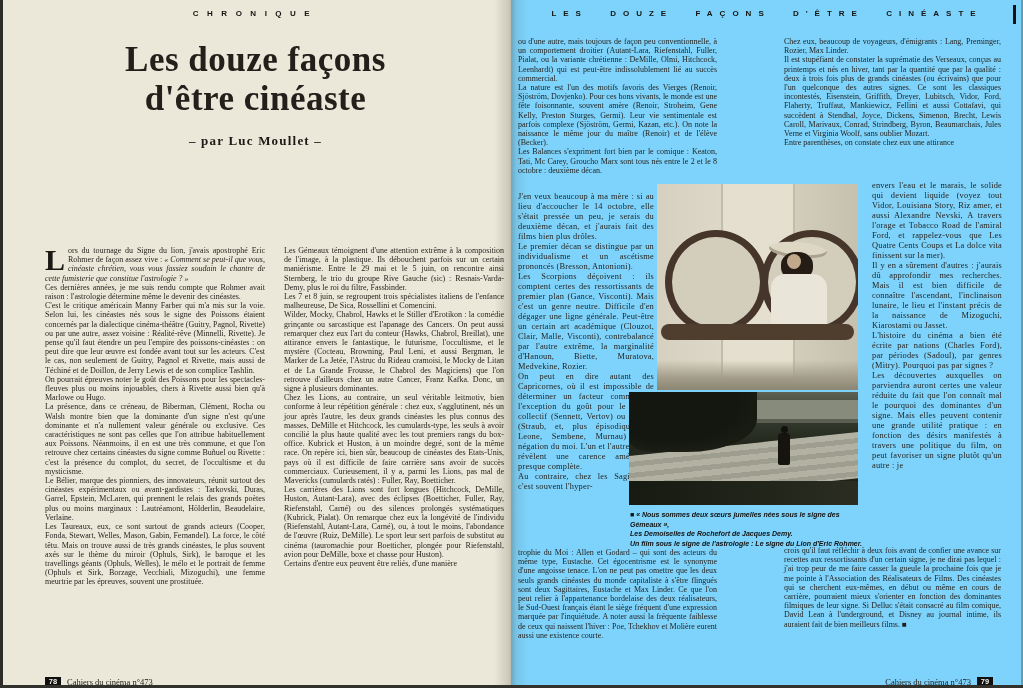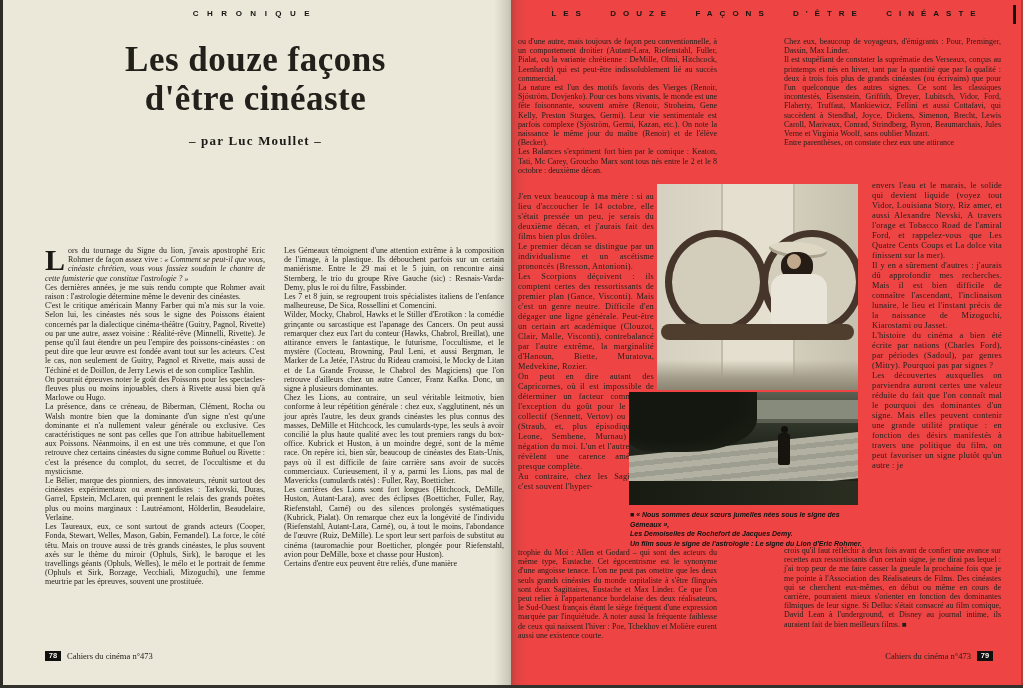--- a/index.html
+++ b/index.html
@@ -2,21 +2,21 @@
 <html><head>
 <meta charset="utf-8">
 <style>
   html,body { margin:0; padding:0; background:#555; }
   .spread {
     position:relative; width:1023px; height:688px; overflow:hidden;
     background:#e9e6d8; font-family:"Liberation Serif", serif;
   }
   .page { position:absolute; top:0; height:688px; }
   .page-left  { left:0;   width:511px; background:#ebe8da; }
-  .page-right { left:511px; width:512px; background:#ef4444; }
+  .page-right { left:511px; width:512px; background:#7dd3fc; }
   .fold {
     position:absolute; top:0; left:494px; width:34px; height:688px; pointer-events:none;
     background:linear-gradient(90deg, rgba(70,62,45,0) 0%, rgba(70,62,45,0.18) 42%, rgba(70,62,45,0.28) 52%, rgba(70,62,45,0.10) 66%, rgba(70,62,45,0) 100%);
   }
   .edge-left   { position:absolute; left:0; top:0; width:3px; height:688px; background:#2e2c27; }
   .edge-bottom { position:absolute; left:0; bottom:0; width:1023px; height:3px; background:#33312b; }
   .edge-right  { position:absolute; right:0; top:0; width:2px; height:688px; background:rgba(60,55,40,0.35); }
 
   .kicker {
     position:absolute; top:9px; left:0; width:100%; text-align:center;
@@ -49,21 +49,21 @@
   .col1-left { left:45px;  top:246px; width:220px; }
   .col2-left { left:284px; top:246px; width:220px; }
 
   .blockA-top { left:7px;   top:37px;  width:199px; }
   .blockA-mid { left:7px;   top:192px; width:136px; height:352px; overflow:hidden; }
   .blockA-bot { left:7px;   top:548px; width:199px; }
   .blockB-top { left:273px; top:37px;  width:217px; }
   .blockB-mid { left:361px; top:181px; width:130px; height:352px; overflow:hidden; }
   .blockB-bot { left:273px; top:546px; width:217px; }
 
-  .footer { position:absolute; display:flex; align-items:center; gap:6px; }
+  .footer { position:absolute; display:flex; align-items:center; gap:6px;margin-top:26px; }
   .footer-left  { left:45px; top:651px; }
   .footer-right { right:30px; top:651px; }
   .pn-box {
     display:inline-block; background:#101010; color:#f4f2e9;
     font-family:"Liberation Sans", sans-serif; font-weight:700; font-size:7.5px;
     line-height:10px; padding:0 3px; min-width:10px; text-align:center;
   }
   .journal { font-size:8.5px; color:#23201b; }
 
   
@@ -164,21 +164,21 @@
       <p>Les Scorpions déçoivent : ils comptent certes des ressortissants de premier plan (Gance, Visconti). Mais c'est un genre neutre. Difficile d'en dégager une ligne générale. Peut-être un certain art académique (Clouzot, Clair, Malle, Visconti), contrebalancé par l'autre extrême, la marginalité d'Hanoun, Biette, Muratova, Medvekine, Rozier.</p>
       <p>On peut en dire autant des Capricornes, où il est impossible de déterminer un facteur commun, à l'exception du goût pour le travail collectif (Sennett, Vertov) ou à deux (Straub, et, plus épisodiquement, Leone, Sembene, Murnau) : la négation du moi. L'un et l'autre signes révèlent une carence américaine presque complète.</p>
       <p>Au contraire, chez les Sagittaires, c'est souvent l'hyper-</p>
     </div>
 
     <div class="body-text blockA-bot">
       <p>trophie du Moi : Allen et Godard – qui sont des acteurs du même type, Eustache. Cet égocentrisme est le synonyme d'une angoisse tenace. L'on ne peut pas omettre que les deux seuls grands cinéastes du monde capitaliste à s'être flingués sont deux Sagittaires, Eustache et Max Linder. Ce que l'on peut relier à l'appartenance bordelaise des deux réalisateurs, le Sud-Ouest français étant le siège fréquent d'une expression marquée par l'inquiétude. A noter aussi la fréquente faiblesse de ceux qui naissent l'hiver : Poe, Tchekhov et Molière eurent aussi une existence courte.</p>
     </div>
 
     <div class="body-text blockB-top">
-      <p>Chez eux, beaucoup de voyageurs, d'émigrants : Pour, Preminger, Dassin, Max Linder.</p>
+      <p>Chez eux, beaucoup de voyageurs, d'émigrants : Lang, Preminger, Rozier, Max Linder.</p>
       <p>Il est stupéfiant de constater la suprématie des Verseaux, conçus au printemps et nés en hiver, tant par la quantité que par la qualité : deux à trois fois plus de grands cinéastes (ou écrivains) que pour l'un quelconque des autres signes. Ce sont les classiques incontestés, Eisenstein, Griffith, Dreyer, Lubitsch, Vidor, Ford, Flaherty, Truffaut, Mankiewicz, Fellini et aussi Cottafavi, qui succèdent à Stendhal, Joyce, Dickens, Simenon, Brecht, Lewis Caroll, Marivaux, Conrad, Strindberg, Byron, Beaumarchais, Jules Verne et Virginia Woolf, sans oublier Mozart.</p>
       <p>Entre parenthèses, on constate chez eux une attirance</p>
     </div>
 
     <div class="body-text narrow blockB-mid">
       <p>envers l'eau et le marais, le solide qui devient liquide (voyez tout Vidor, Louisiana Story, Riz amer, et aussi Alexandre Nevski, A travers l'orage et Tobacco Road de l'amiral Ford, et rappelez-vous que Les Quatre Cents Coups et La dolce vita finissent sur la mer).</p>
       <p>Il y en a sûrement d'autres : j'aurais dû approfondir mes recherches. Mais il est bien difficile de connaître l'ascendant, l'inclinaison lunaire, le lieu et l'instant précis de la naissance de Mizoguchi, Kiarostami ou Jasset.</p>
       <p>L'histoire du cinéma a bien été écrite par nations (Charles Ford), par périodes (Sadoul), par genres (Mitry). Pourquoi pas par signes ?</p>
       <p>Les découvertes auxquelles on parviendra auront certes une valeur réduite du fait que l'on connaît mal le pourquoi des dominantes d'un signe. Mais elles peuvent contenir une grande utilité pratique : en fonction des désirs manifestés à travers une politique du film, on peut favoriser un signe plutôt qu'un autre : je</p>
     </div>

